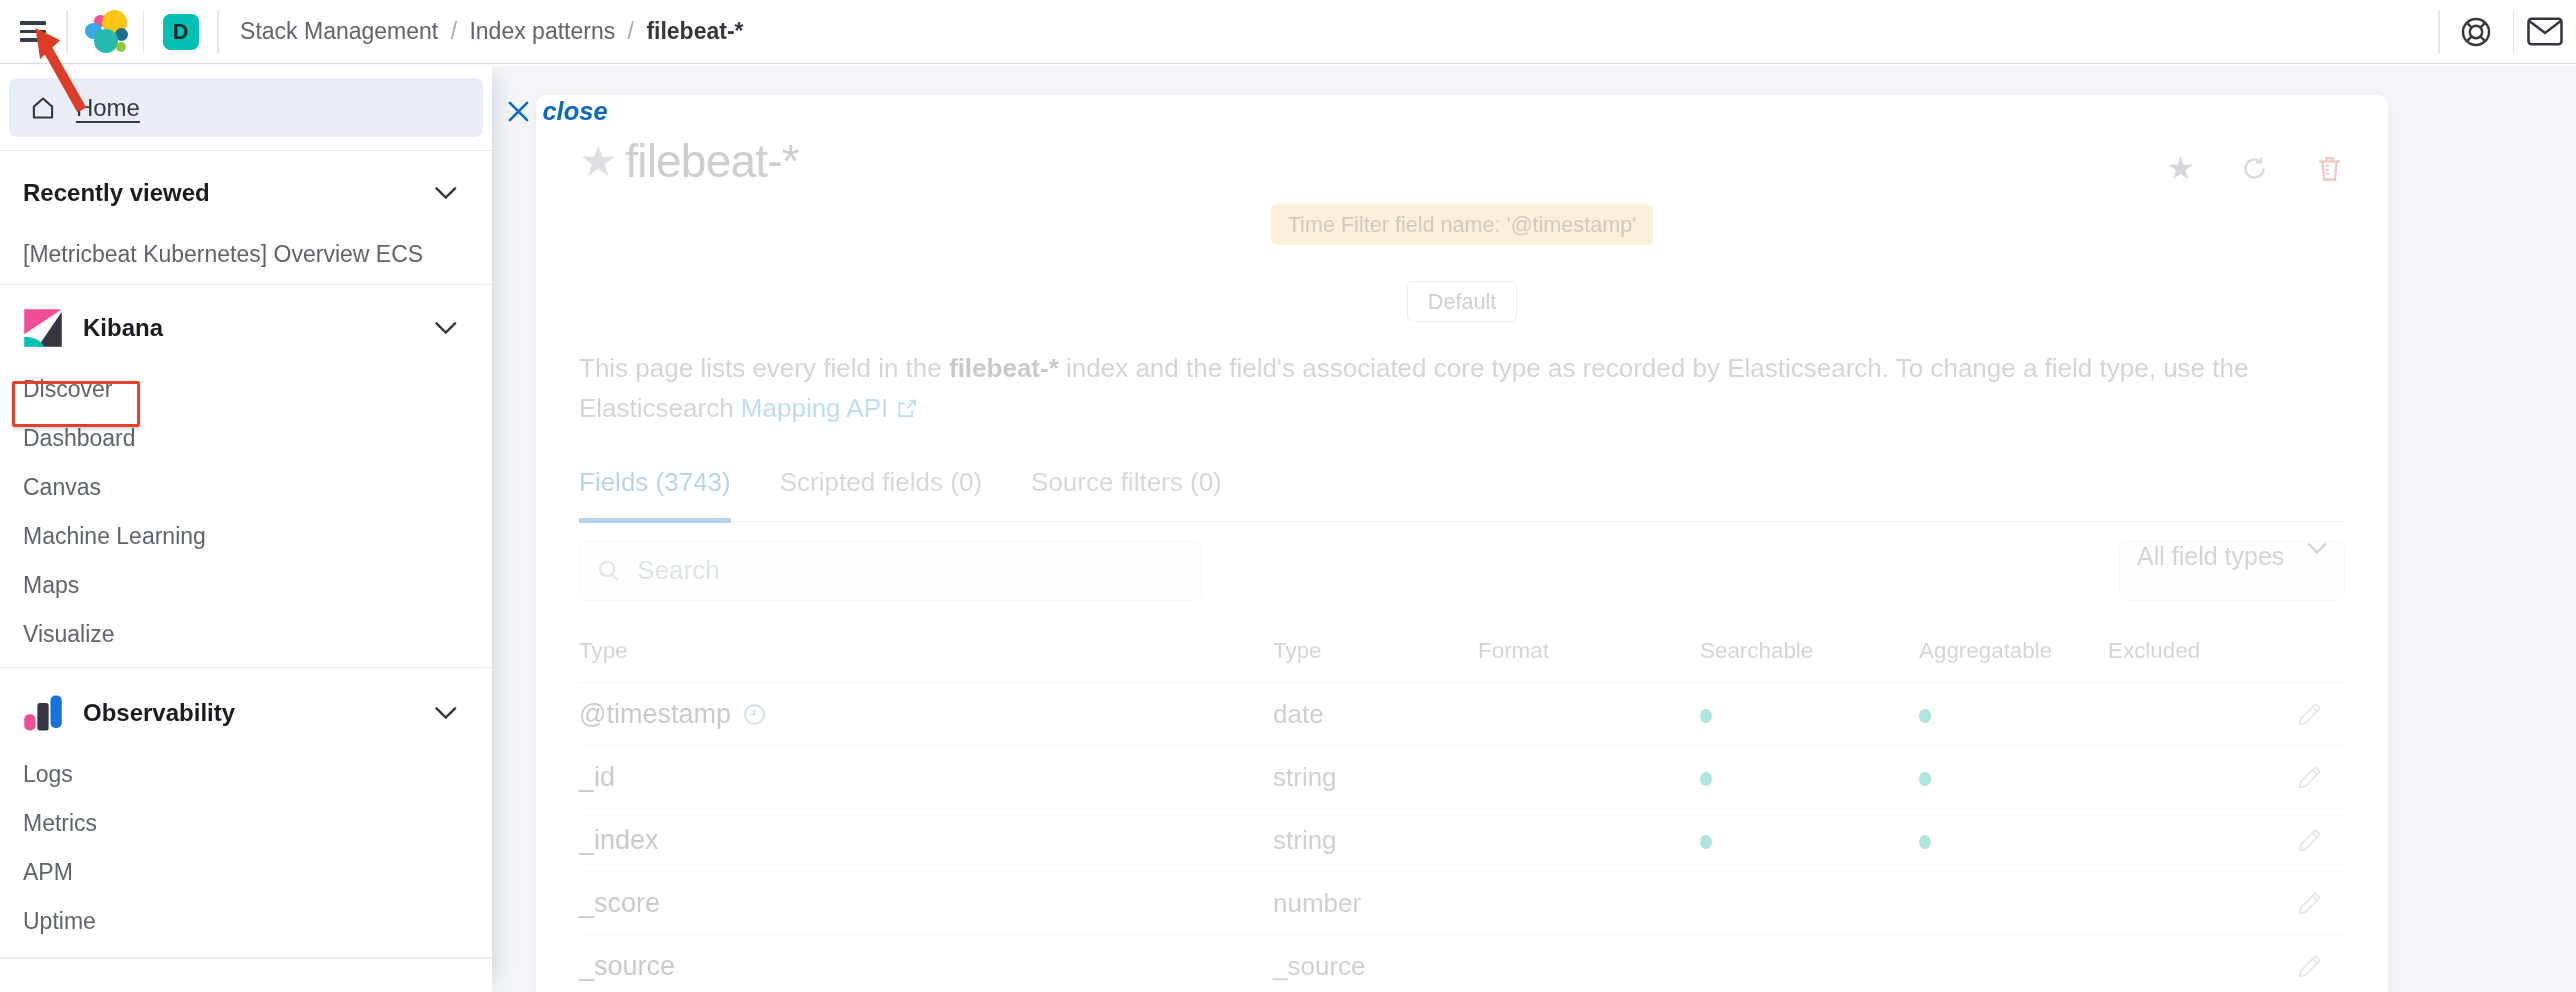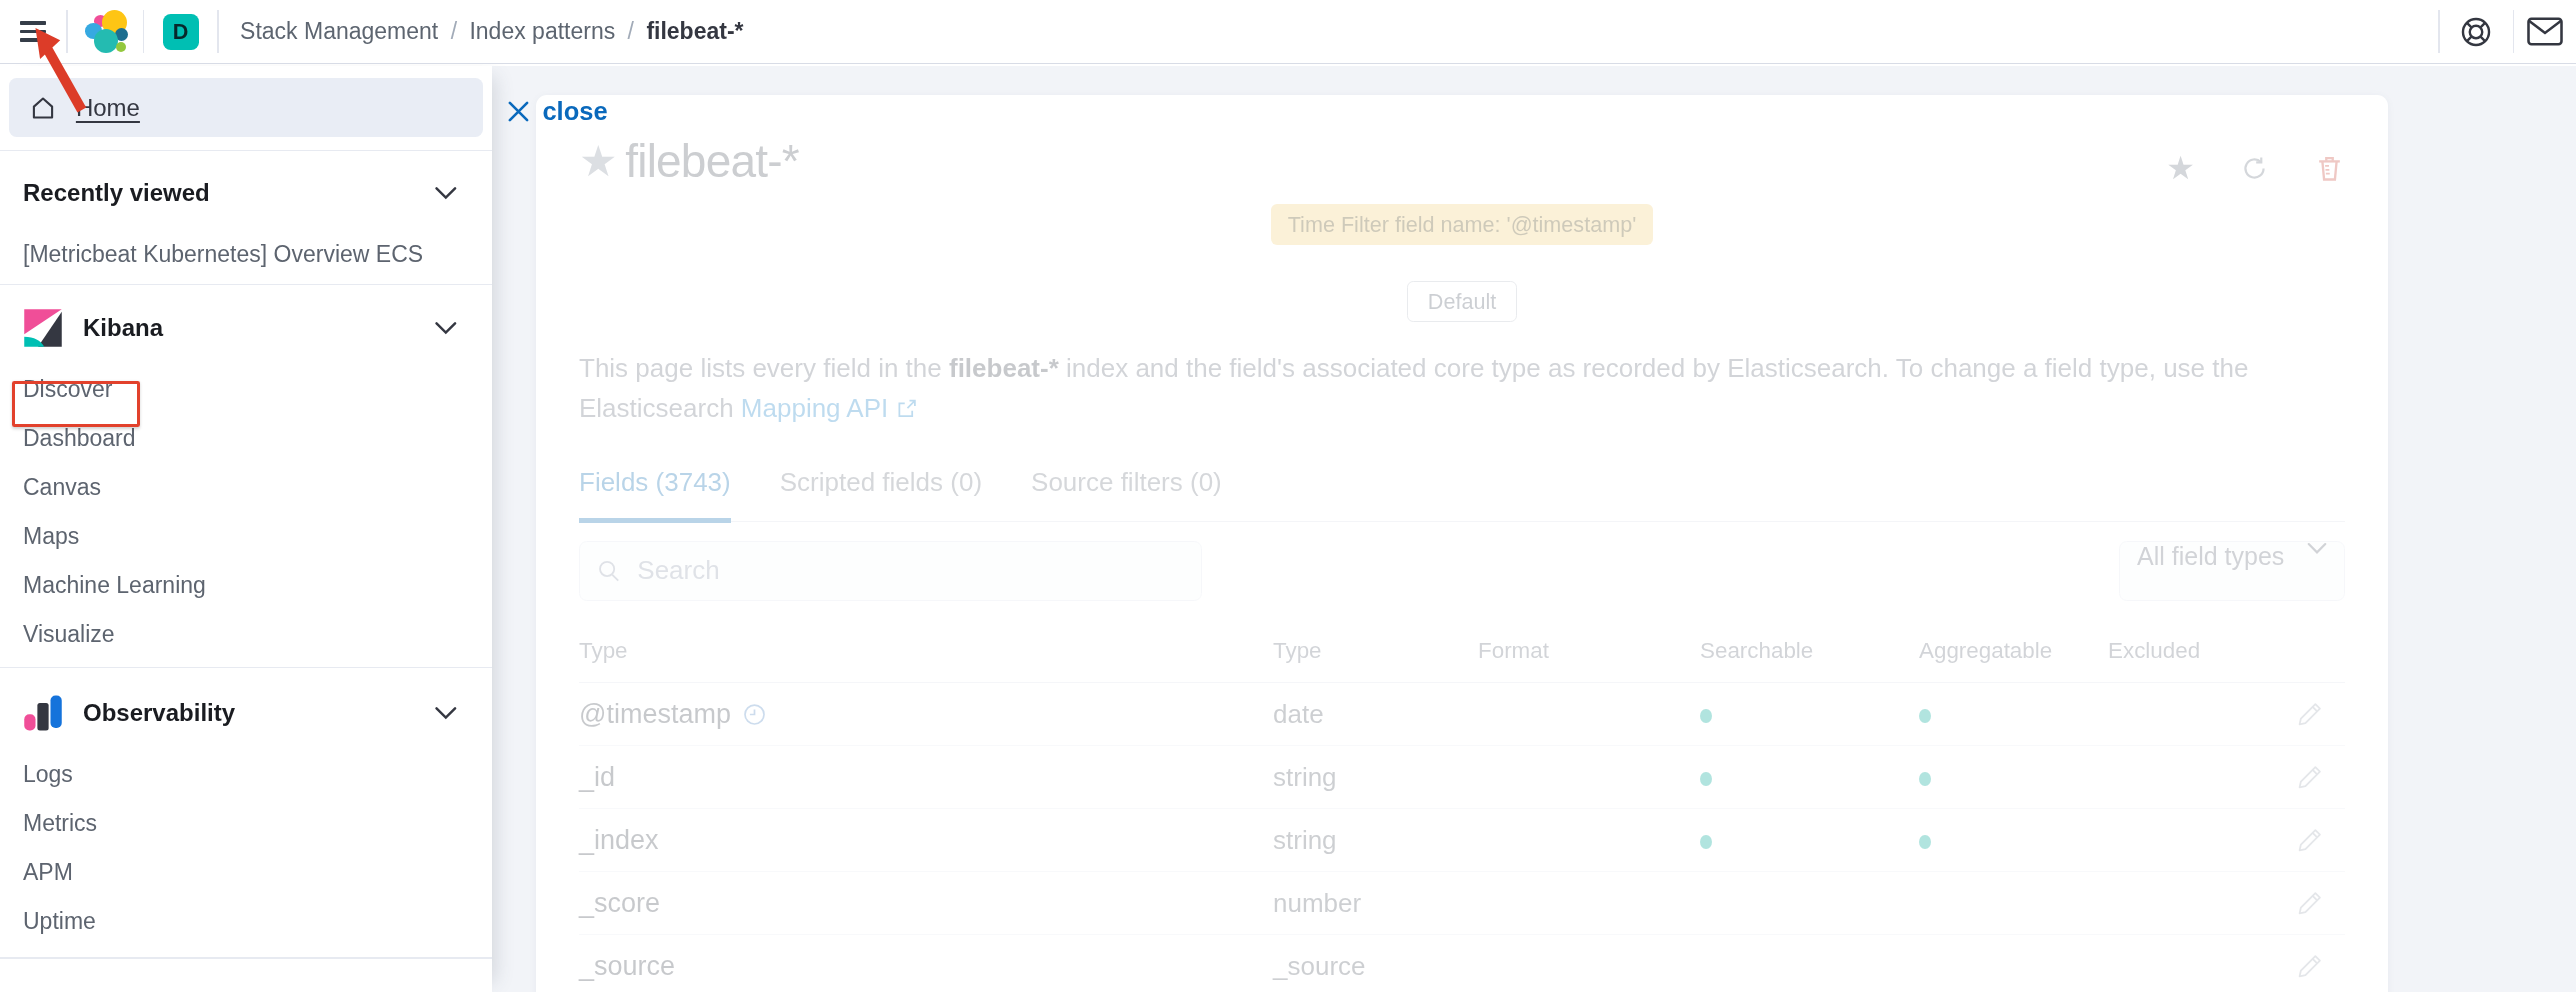--- a/index.html
+++ b/index.html
@@ -47,21 +47,21 @@
   .sec-chevron{margin-left:auto;margin-right:12.4px;}
   .side-item{height:49px;display:flex;align-items:center;font-size:23px;color:#5d646f;cursor:pointer;}
   .sec-items{padding-top:17px;padding-bottom:3px;}
   .sec-items.tight{padding-top:23px;}
 
   
   .main-bg{position:absolute;top:66px;left:492px;right:0;bottom:0;background:#f2f4f8;}
   .panel{position:absolute;left:44px;top:29px;width:1852px;bottom:-23px;background:#fff;
     border-radius:10.8px;box-shadow:0 1.5px 7.7px rgba(100,110,130,.07);}
   .close-ctl{position:absolute;left:507px;top:97px;z-index:30;display:flex;align-items:center;
-    gap:12.4px;color:#0a69bc;font-size:25.5px;font-weight:600;cursor:pointer;}
+    gap:12.4px;color:#0a69bc;font-size:25.5px;font-weight:600;cursor:pointer;font-style:italic;}
 
   .content{padding:43px 43px 0 43px;opacity:0.3;}
   .panel{overflow:hidden;}
   .title-row{display:flex;align-items:center;}
   .title-star{font-size:43px;color:#8b95a3;margin-right:7.7px;line-height:1;}
   .page-title{font-size:46px;font-weight:400;color:#565c66;line-height:1;letter-spacing:-0.8px;}
   .panel-actions{position:absolute;top:57px;right:43px;display:flex;align-items:center;gap:45px;}
   .act-star{font-size:32px;color:#717a87;line-height:1;}
 
   .badge-row{display:flex;align-items:center;gap:36px;margin-top:20px;flex-direction:column;}
@@ -181,22 +181,22 @@
       <span class="sec-chevron">
         <svg width="21.6" height="14" viewBox="0 0 14 9">
             <path d="M1 1.5 L7 7.5 L13 1.5" fill="none" stroke="#343741" stroke-width="1.6" stroke-linecap="round"></path>
           </svg>
       </span>
     </div>
     <div class="sec-items">
       <div class="side-item">Discover</div>
       <div class="side-item">Dashboard</div>
       <div class="side-item">Canvas</div>
+      <div class="side-item">Machine Learning</div>
       <div class="side-item">Maps</div>
-      <div class="side-item">Machine Learning</div>
       <div class="side-item">Visualize</div>
     </div>
   </div>
   <div class="side-divider" style="margin-top:4.6px;"></div>
 
   <div class="side-section">
     <div class="sec-head" style="padding-top:25px;">
       <svg class="sec-logo" viewBox="0 0 32 32">
         <rect x="1" y="17" width="9" height="13" rx="4" fill="#F04E98"></rect>
         <rect x="11.5" y="8" width="9" height="22" rx="2" fill="#343741"></rect>

